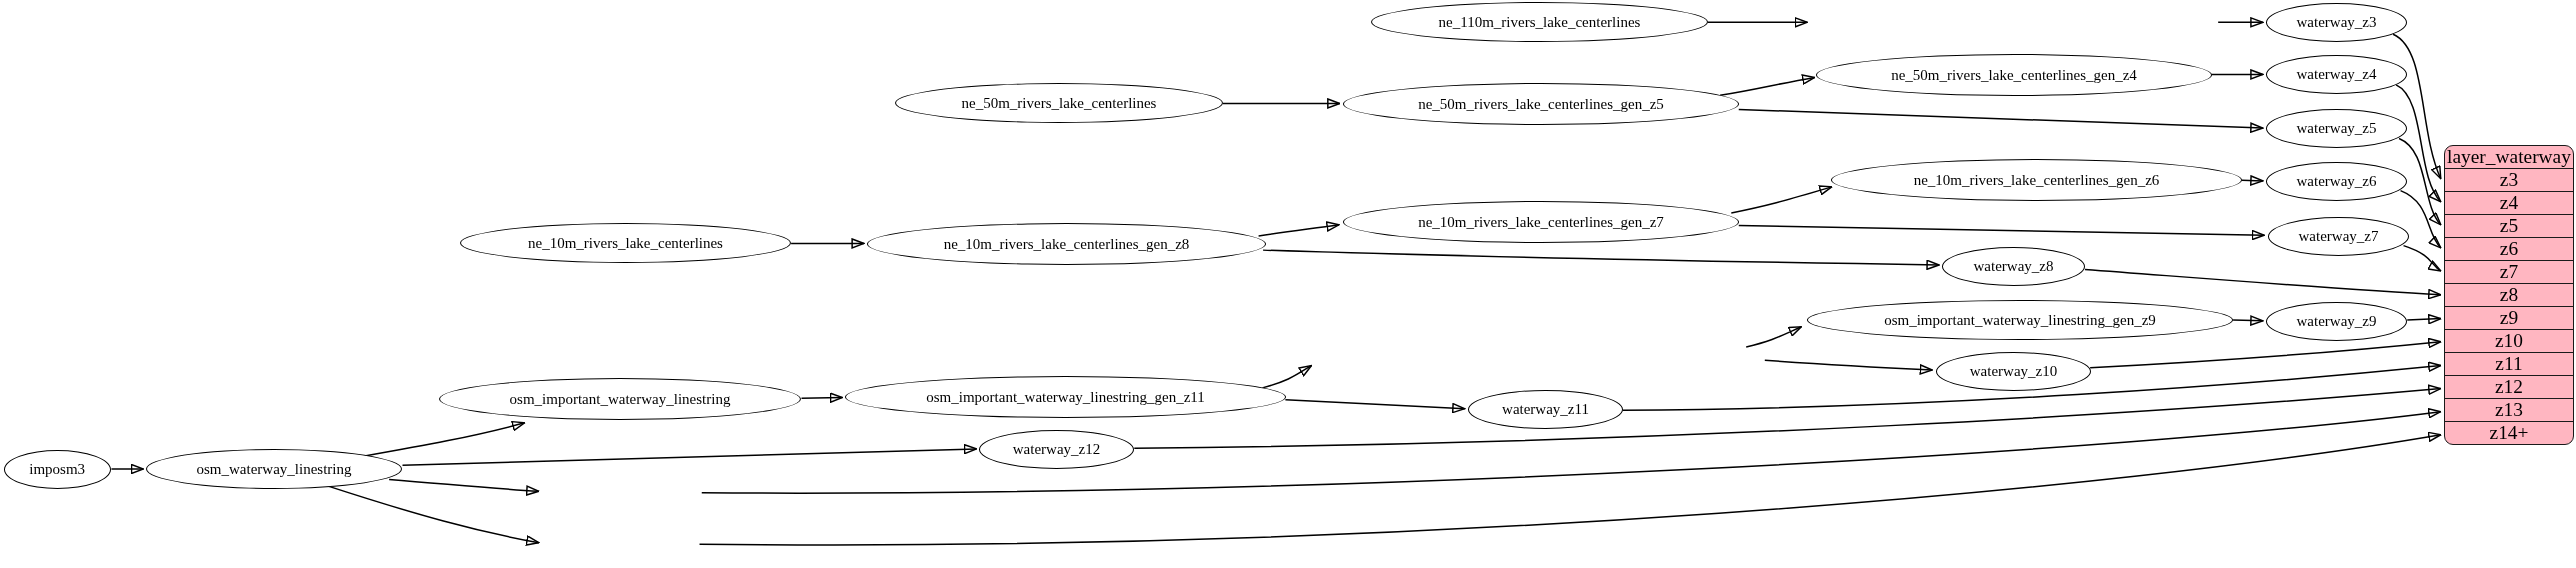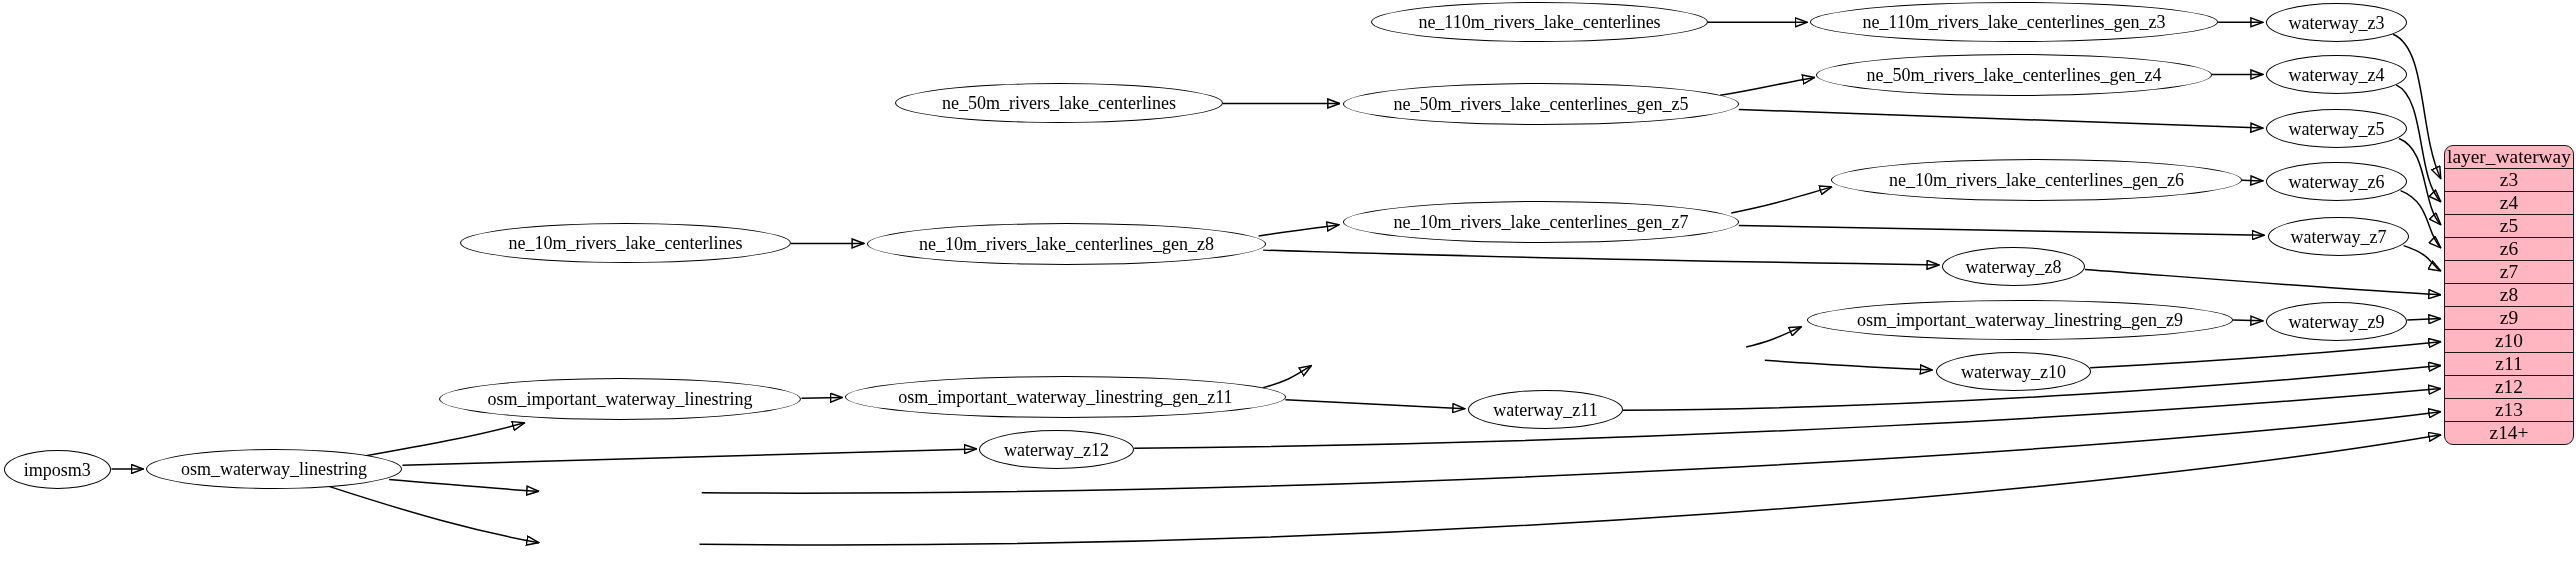--- a/index.html
+++ b/index.html
@@ -2,21 +2,21 @@
 <html style="font-size:12px"><head>
 <meta charset="utf-8">
 <style>
   html,body{margin:0;padding:0;background:#ffffff;}
   #canvas{position:relative;width:2576px;height:568px;background:#ffffff;
           font-family:"Liberation Serif", serif;color:#000;overflow:hidden;}
   svg.edges{position:absolute;left:0;top:0;width:2576px;height:568px;}
   svg.edges path{fill:none;stroke:#000000;stroke-width:2px;}
   .node{position:absolute;box-sizing:border-box;border:1.5px solid #000;border-radius:50%;
         background:#ffffff;display:flex;align-items:center;justify-content:center;}
-  .node .lbl{font-size:18px;white-space:nowrap;line-height:1;}
+  .node .lbl{font-size:15px;white-space:nowrap;line-height:1;}
   .tbl{position:absolute;left:2444px;top:145px;width:130px;height:300px;box-sizing:border-box;
        background:#ffb6c1;border:1.5px solid #1a1a1a;border-radius:9px;display:flex;
        flex-direction:column;overflow:hidden;}
   .trow{flex:1;display:flex;align-items:center;justify-content:center;font-size:19.4px;
         border-top:1.5px solid #1a1a1a;box-sizing:border-box;white-space:nowrap;}
   .trow:first-child{border-top:none;}
 </style>
 </head>
 <body>
 
@@ -97,23 +97,20 @@
     </div>
   <div class="node" style="left:1343px;top:83px;width:396px;height:42px">
       <span class="lbl">ne_50m_rivers_lake_centerlines_gen_z5</span>
     </div>
   <div class="node" style="left:1816px;top:54px;width:396px;height:42px">
       <span class="lbl">ne_50m_rivers_lake_centerlines_gen_z4</span>
     </div>
   <div class="node" style="left:1371px;top:2.2px;width:337px;height:40px">
       <span class="lbl">ne_110m_rivers_lake_centerlines</span>
     </div>
-  <div class="node" style="left:1810px;top:2.2px;width:408px;height:40px">
-      <span class="lbl">ne_110m_rivers_lake_centerlines_gen_z3</span>
-    </div>
   <div class="node" style="left:2266px;top:3px;width:141px;height:39px">
       <span class="lbl">waterway_z3</span>
     </div>
   <div class="node" style="left:2266px;top:55px;width:141px;height:39px">
       <span class="lbl">waterway_z4</span>
     </div>
   <div class="node" style="left:2266px;top:109px;width:141px;height:39px">
       <span class="lbl">waterway_z5</span>
     </div>
   <div class="node" style="left:2266px;top:162px;width:141px;height:39px">

